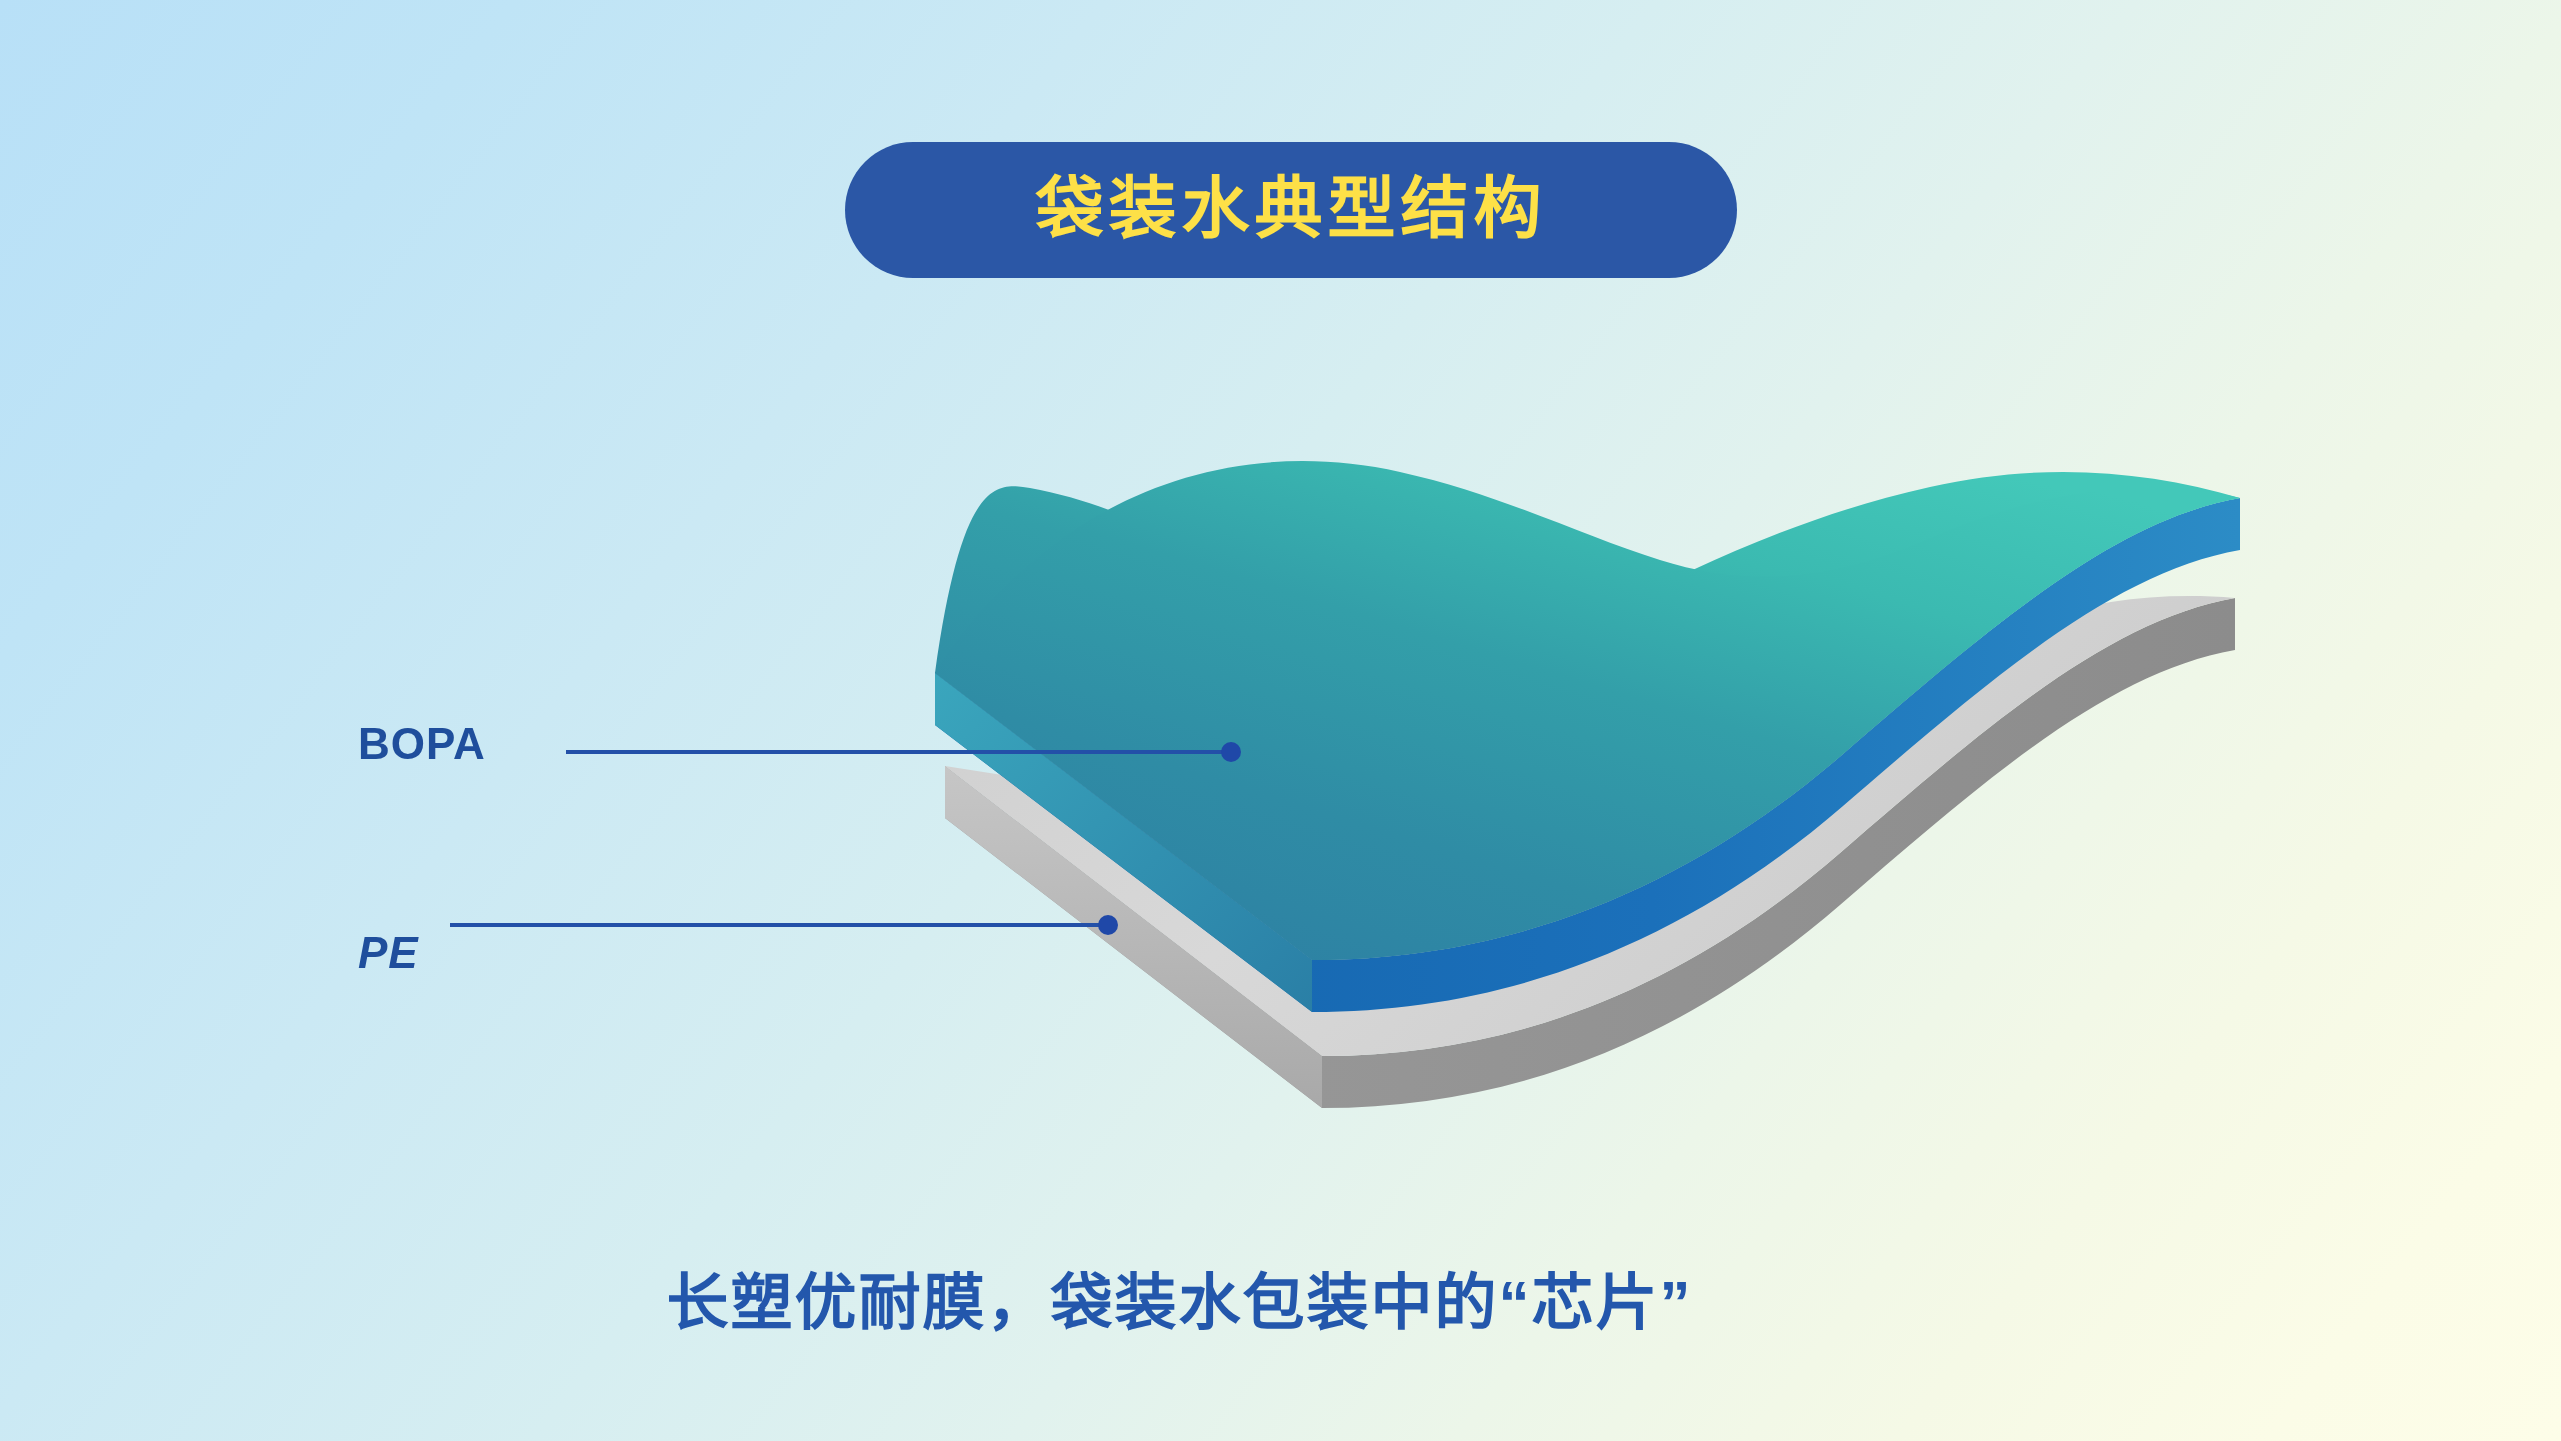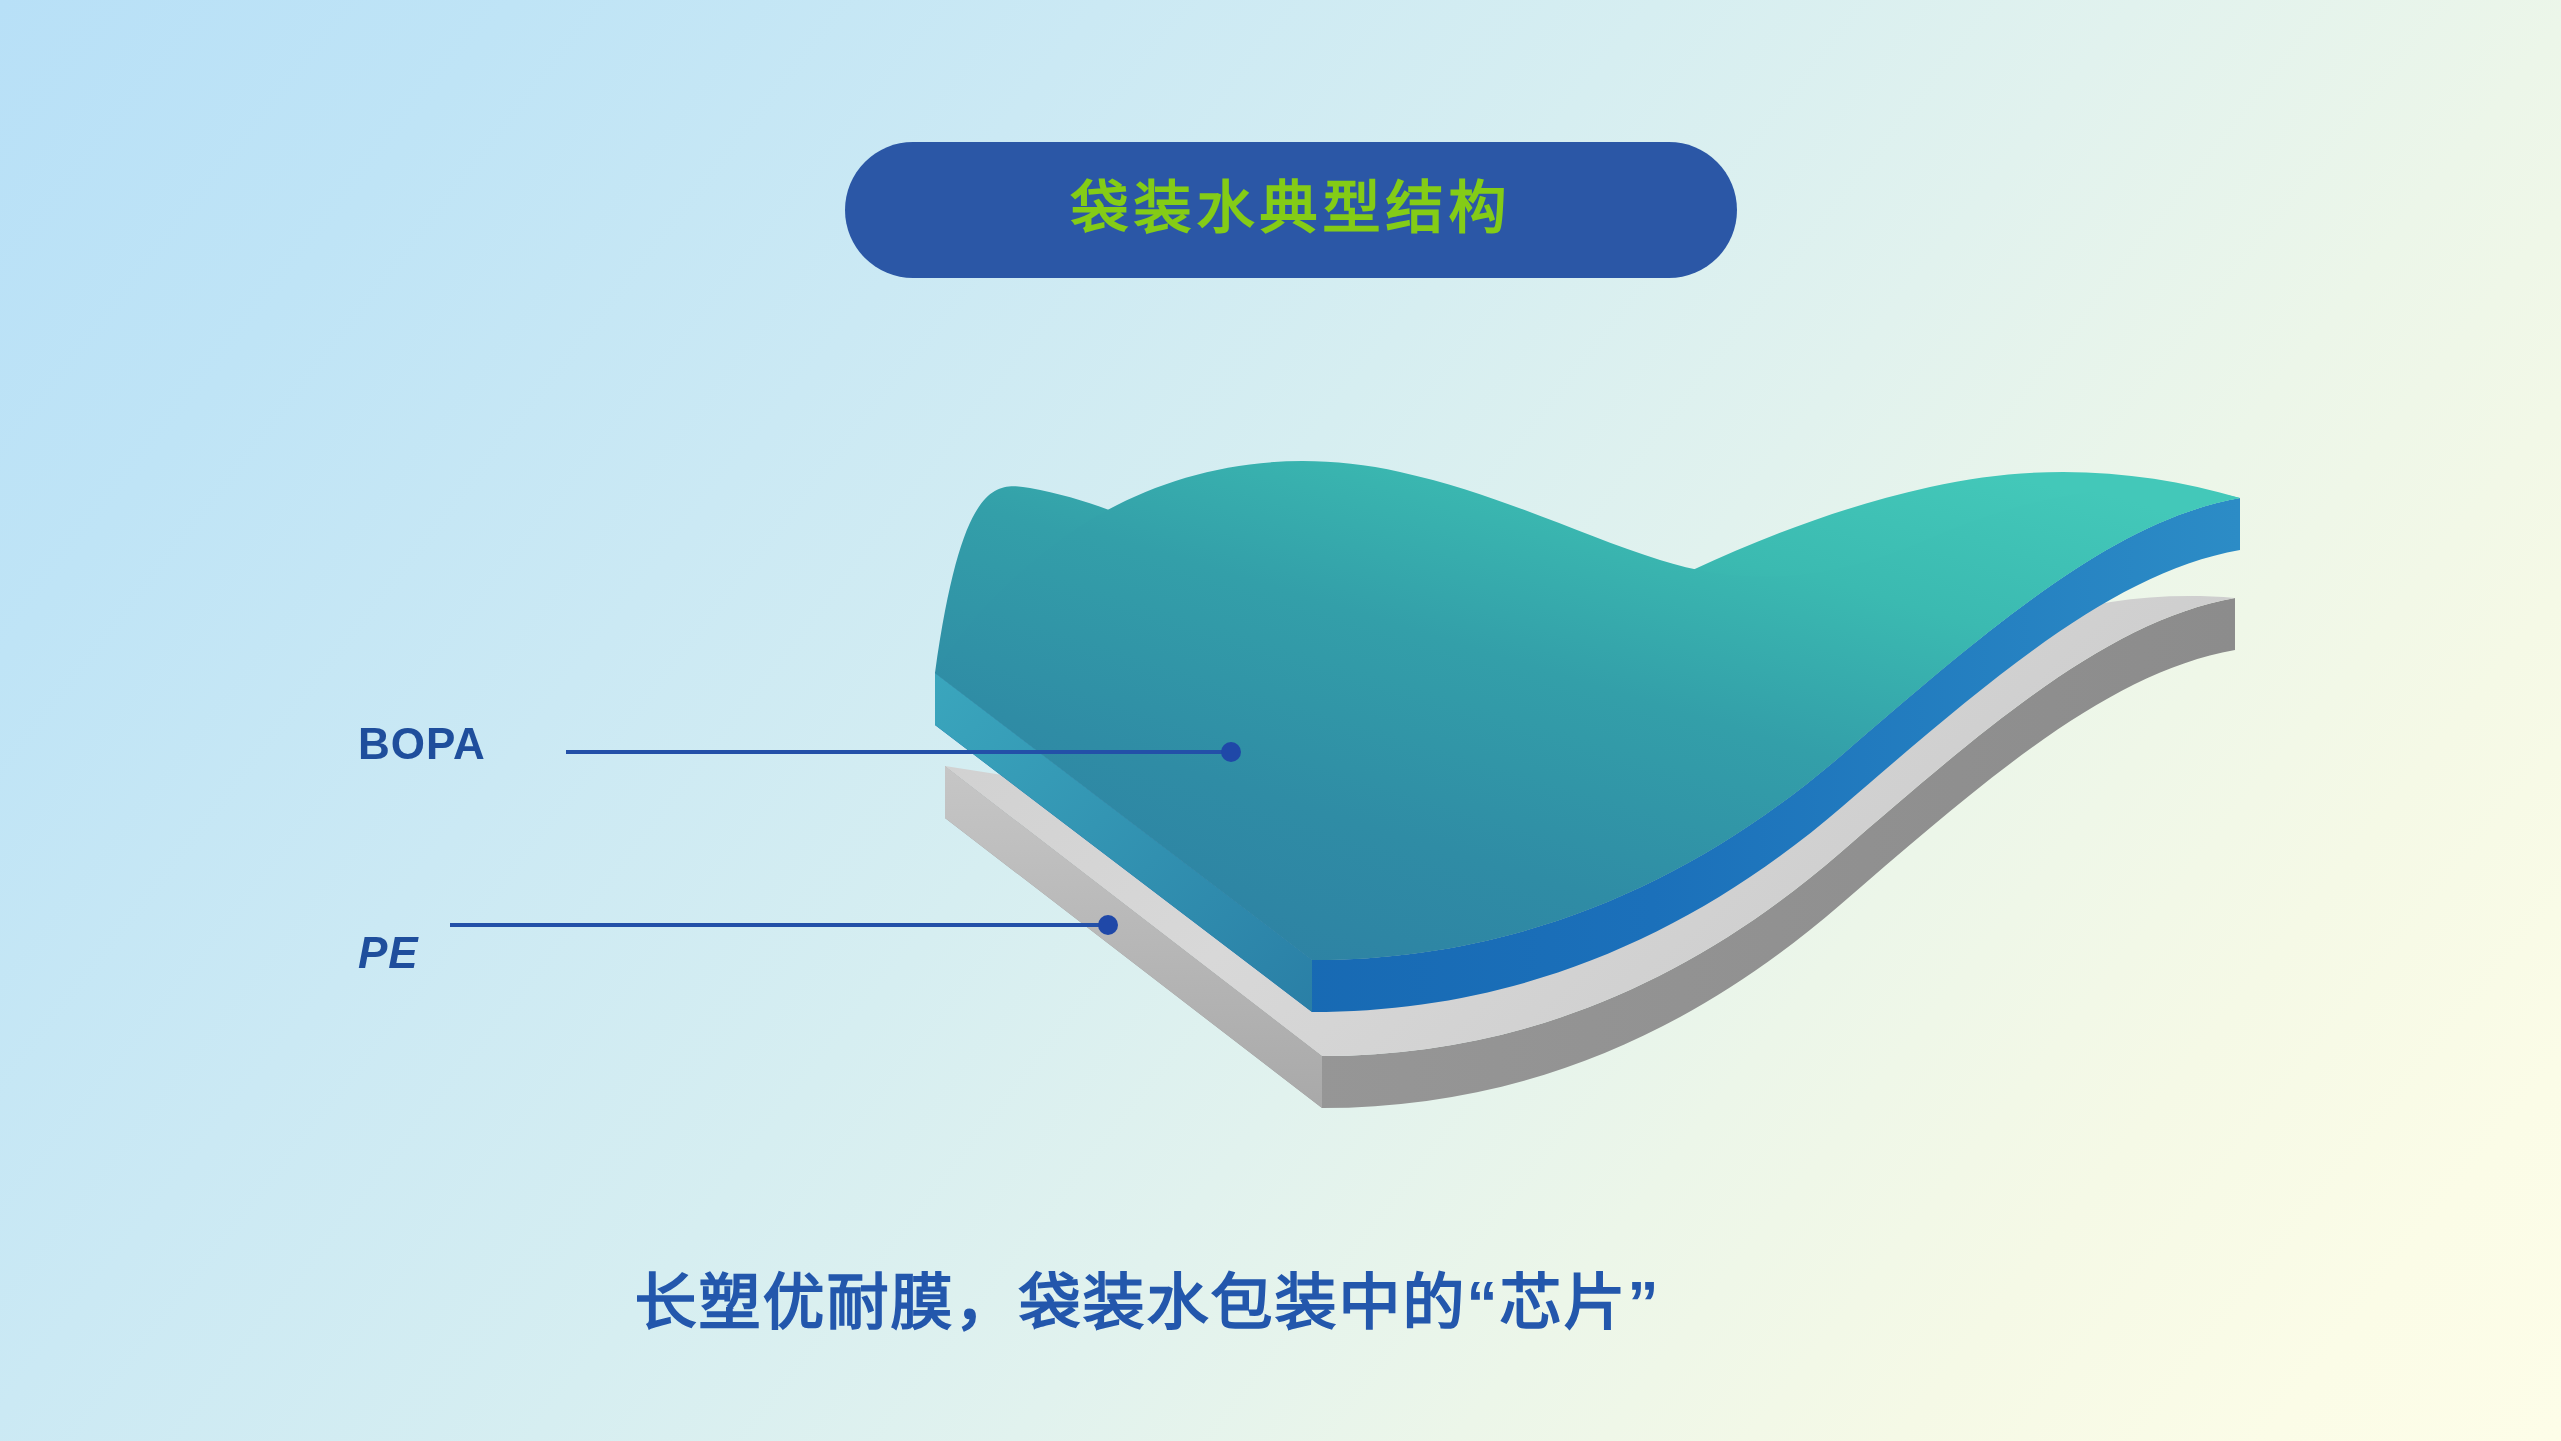--- a/index.html
+++ b/index.html
@@ -37,22 +37,22 @@
     width: 892px;
     height: 136px;
     border-radius: 68px;
     background: #2b57a6;
     display: flex;
     align-items: center;
     justify-content: center;
     box-sizing: border-box;
   }
   #title-text {
-    color: #84cc16;
-    font-size: 58px;
+    color: #fde047;
+    font-size: 68px;
     font-weight: 700;
     letter-spacing: 5px;
     line-height: 1;
     white-space: nowrap;
     font-family: "Liberation Sans", "DejaVu Sans", sans-serif;
     margin-top: -4px;
   }
 
   
   .layer-label {
@@ -83,20 +83,21 @@
     left: 0;
     top: 1252px;
     width: 2295px;
     text-align: center;
     color: #2357ac;
     font-size: 62px;
     font-weight: 700;
     letter-spacing: 2px;
     white-space: nowrap;
     font-family: "Liberation Sans", "DejaVu Sans", sans-serif;
+    padding-left: 32px;
   }
 </style>
 </head>
 <body>
 
 <div id="stage">
 
   <svg id="illustration" viewBox="0 0 2561 1441" preserveAspectRatio="none" xmlns="http://www.w3.org/2000/svg">
     <defs>
       <linearGradient id="tealTop" x1="0.12" y1="1" x2="0.88" y2="0.05">

